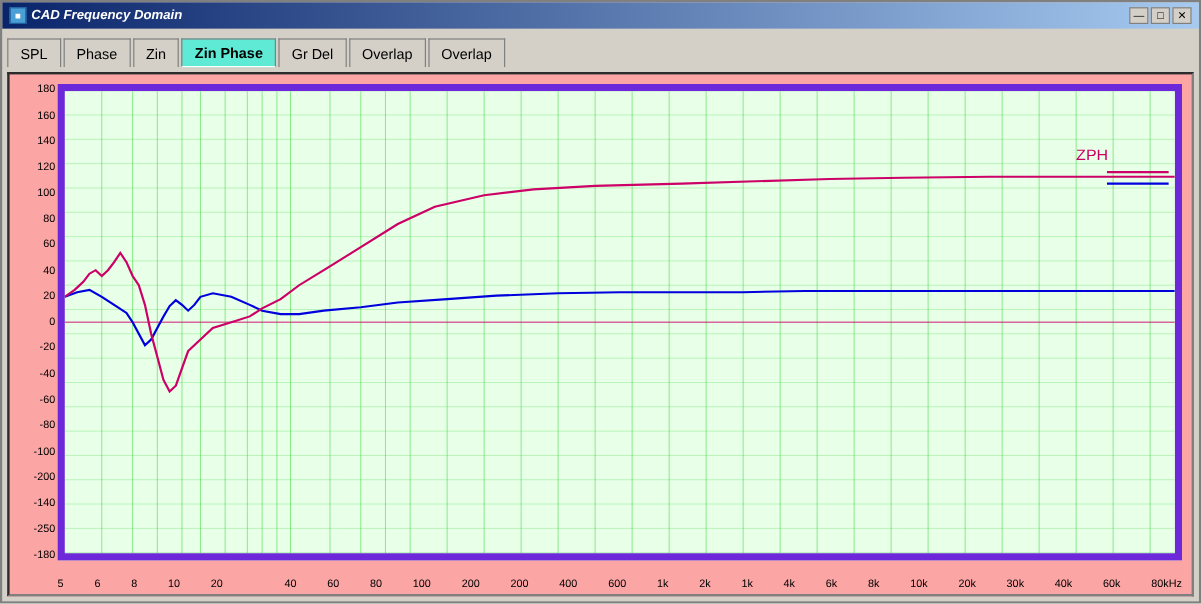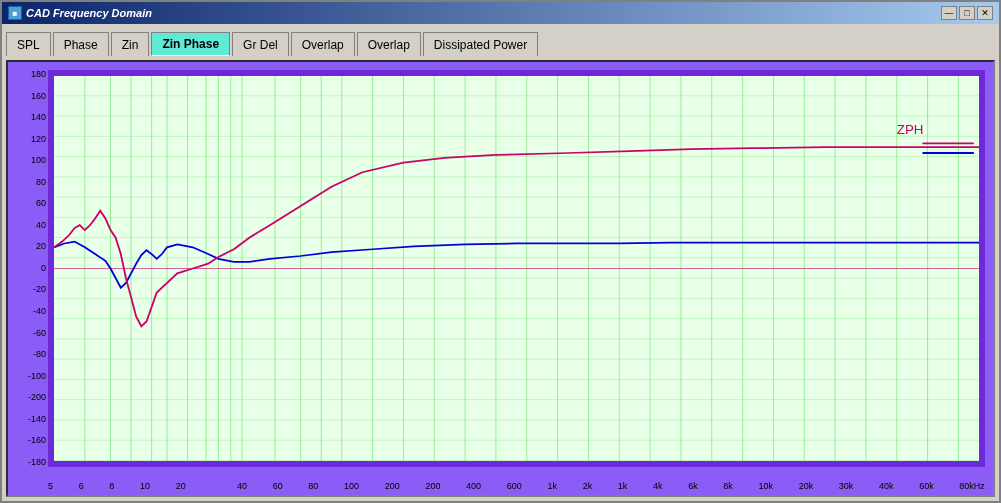--- a/index.html
+++ b/index.html
@@ -97,21 +97,21 @@
     }
     .chart-container {
       flex: 1;
       background: #d4d0c8;
       padding: 4px;
       display: flex;
       flex-direction: column;
     }
     .chart-area {
       flex: 1;
-      background: #8b5cf6;
+      background: #fca5a5;
       border: 2px inset #808080;
       position: relative;
       overflow: hidden;
     }
     .chart-inner {
       position: absolute;
       top: 8px;
       left: 40px;
       right: 8px;
       bottom: 28px;
@@ -182,21 +182,20 @@
   </div>
 
   <div class="tab-bar">
     <div class="tab">SPL</div>
     <div class="tab">Phase</div>
     <div class="tab">Zin</div>
     <div class="tab active">Zin Phase</div>
     <div class="tab">Gr Del</div>
     <div class="tab">Overlap</div>
     <div class="tab">Overlap</div>
-    <div class="tab">Dissipated Power</div>
   </div>
 
   <div class="chart-container">
     <div class="chart-area">
 
       <div class="deg-label">deg</div>
 
       <div class="y-axis-labels">
         <span class="y-label">180</span>
         <span class="y-label">160</span>
@@ -208,21 +207,21 @@
         <span class="y-label">40</span>
         <span class="y-label">20</span>
         <span class="y-label">0</span>
         <span class="y-label">-20</span>
         <span class="y-label">-40</span>
         <span class="y-label">-60</span>
         <span class="y-label">-80</span>
         <span class="y-label">-100</span>
         <span class="y-label">-200</span>
         <span class="y-label">-140</span>
-        <span class="y-label">-160</span>
+        <span class="y-label">-250</span>
         <span class="y-label">-180</span>
       </div>
 
       <div class="chart-inner">
         <svg class="chart-svg" viewBox="0 0 900 400" preserveAspectRatio="none">
 
           <defs>
             <pattern id="hgrid" width="900" height="21.05" patternUnits="userSpaceOnUse">
               <line x1="0" y1="21.05" x2="900" y2="21.05" stroke="#00cc00" stroke-width="0.5" opacity="0.7"></line>
             </pattern>

